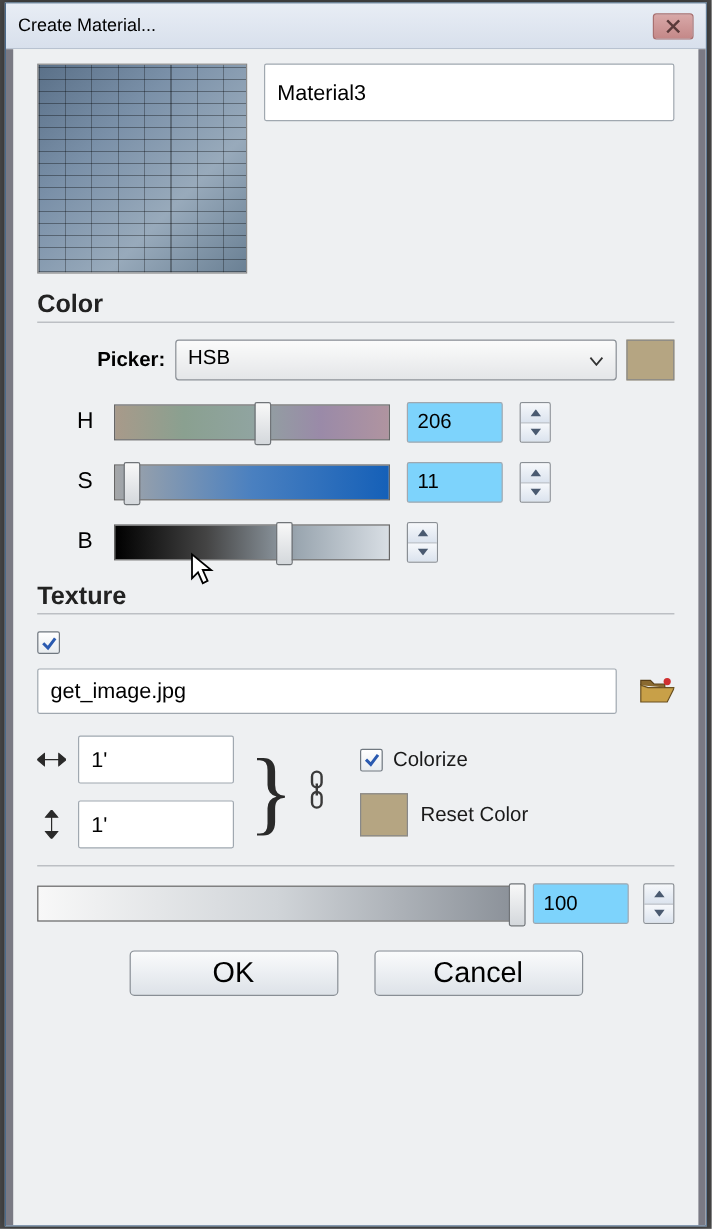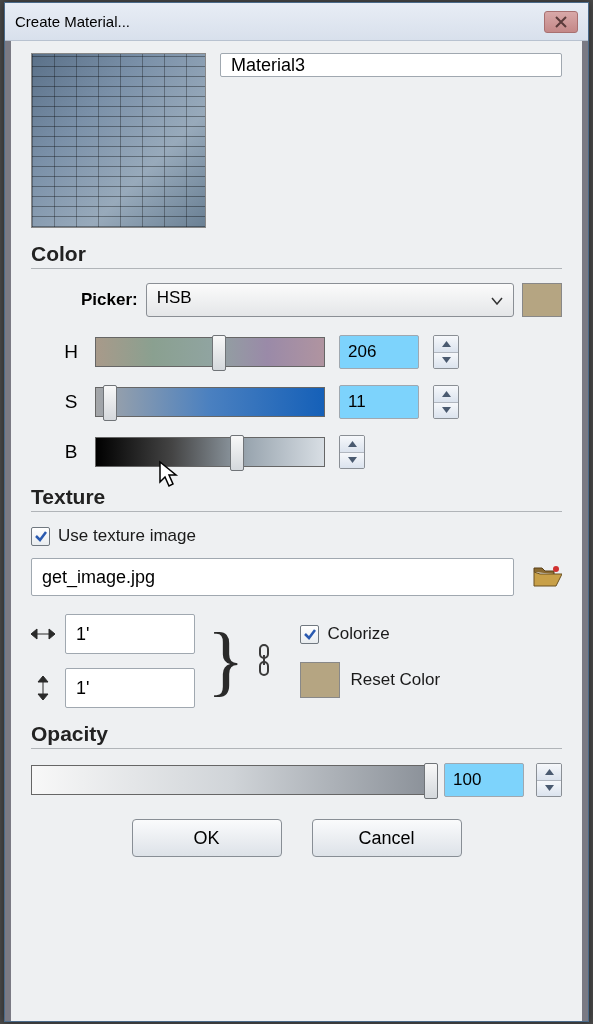--- a/index.html
+++ b/index.html
@@ -57,21 +57,21 @@
       height: 175px;
       border: 1px solid #888;
       background:
         repeating-linear-gradient(0deg, rgba(0,0,0,0.35) 0 1px, transparent 1px 10px),
         repeating-linear-gradient(90deg, rgba(0,0,0,0.3) 0 1px, transparent 1px 22px),
         linear-gradient(135deg, #5a7088, #7a90a8, #98aabb, #6a8094);
       flex-shrink: 0;
     }
     .name-input {
       flex: 1;
-      height: 24px;
+      height: 48px;
       border: 1px solid #a0a8b0;
       background: #fff;
       padding: 4px 10px;
       font-size: 18px;
       border-radius: 2px;
     }
     .section-head {
       font-weight: bold;
       font-size: 21px;
       color: #222;
@@ -234,26 +234,26 @@
     .opacity-track {
       flex: 1;
       height: 30px;
       border: 1px solid #666;
       background: linear-gradient(90deg, #f8f8f8, #d0d4d8, #8a9098);
       position: relative;
       cursor: pointer;
     }
     .buttons-row { display: flex; justify-content: center; gap: 30px; }
     .dlg-btn {
-      width: 150px;
+      width: 174px;
       height: 38px;
       border: 1px solid #888e95;
       background: linear-gradient(#fafbfc, #dde2e8);
       border-radius: 4px;
-      font-size: 18px;
+      font-size: 24px;
       cursor: pointer;
     }
     .cursor {
       position: absolute;
       left: 62px;
       top: 22px;
       pointer-events: none;
     }
   </style>
 </head>
@@ -355,21 +355,20 @@
 
     <div class="section-head">Texture</div>
     <hr class="hr">
 
     <div class="checkbox-row">
       <div class="checkbox">
         <svg class="check-mark" width="14" height="14" viewBox="0 0 14 14">
             <path d="M2 7 L6 11 L12 3" fill="none" stroke="#2a5ab0" stroke-width="2.5"></path>
           </svg>
       </div>
-      <span class="cb-label">Use texture image</span>
     </div>
 
     <div class="file-row">
       <input class="file-input" value="get_image.jpg" style="">
       <span class="browse-icon">
         <svg viewBox="0 0 30 26">
             <path d="M2 8 L2 22 L24 22 L30 10 L8 10 Z" fill="#c8a048" stroke="#6a5020"></path>
             <path d="M2 8 L2 4 L10 4 L13 7 L22 7 L22 10" fill="#8a6a30" stroke="#5a4018"></path>
             <circle cx="24" cy="5" r="3" fill="#d03030"></circle>
           </svg>
@@ -412,21 +411,20 @@
           </div>
           <span class="cb-label">Colorize</span>
         </div>
         <div class="reset-row">
           <div class="reset-swatch"></div>
           <span class="cb-label">Reset Color</span>
         </div>
       </div>
     </div>
 
-    <div class="section-head">Opacity</div>
     <hr class="hr">
 
     <div class="opacity-row">
       <div class="opacity-track">
         <div class="slider-thumb" style="left:100%"></div>
       </div>
       <input class="num-input" value="100" style="">
       <div class="spinner">
         <button class="spin-btn">
             <svg viewBox="0 0 9 6">

